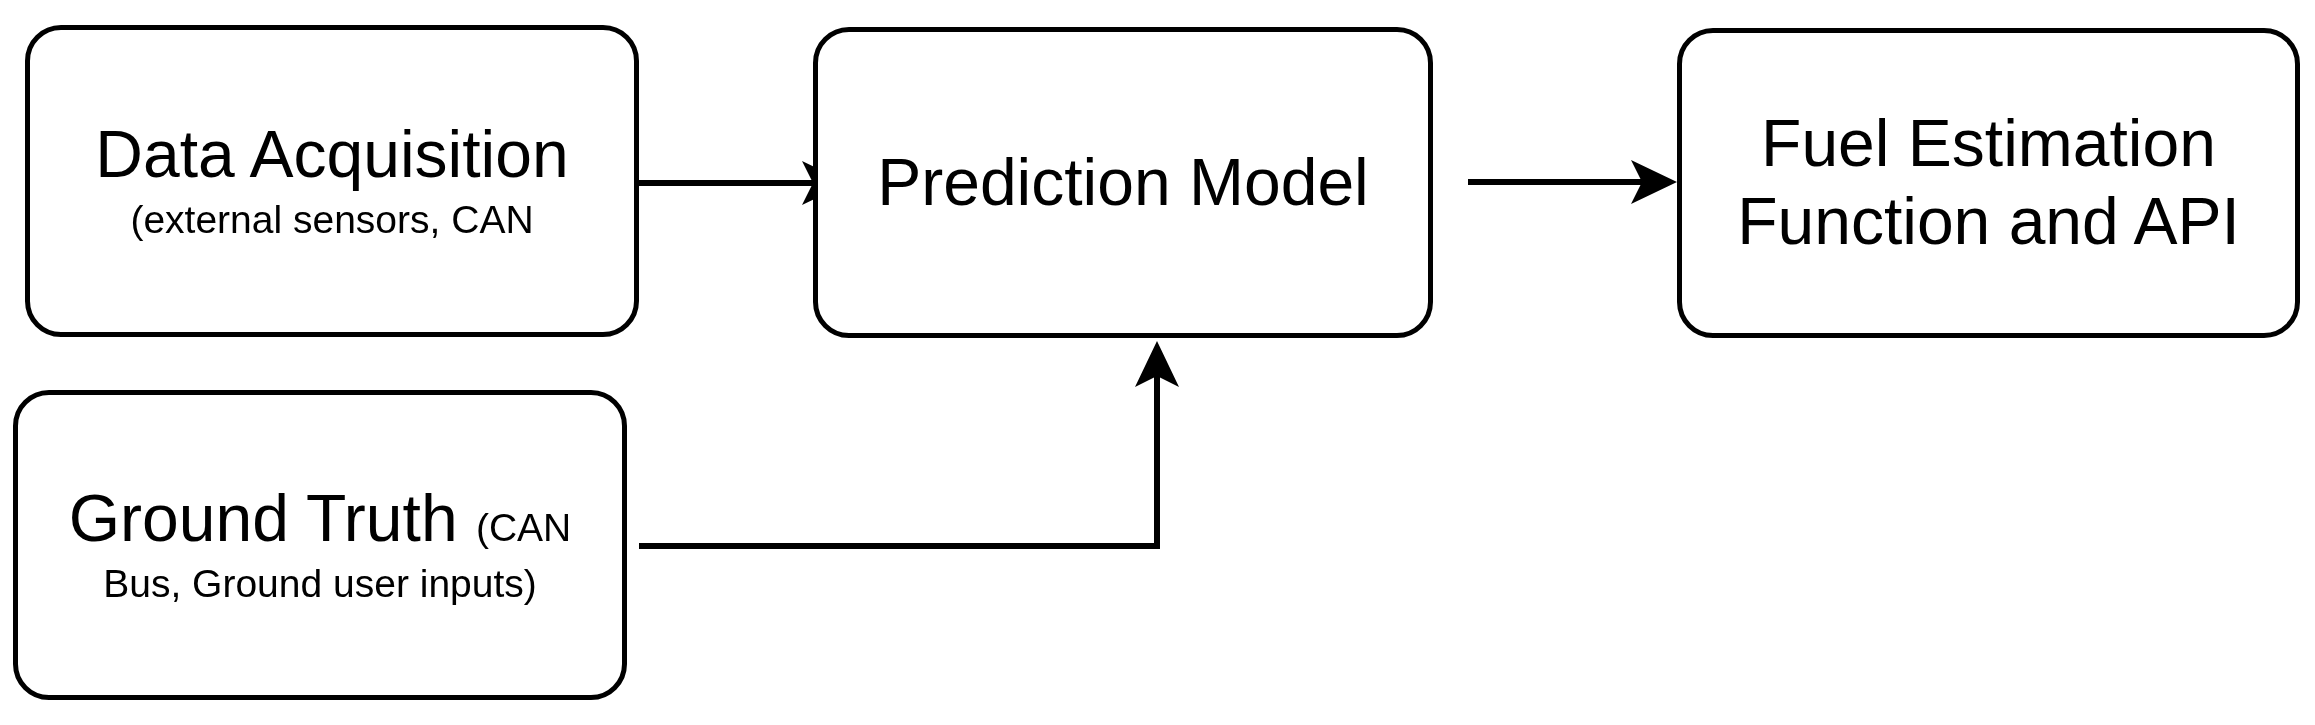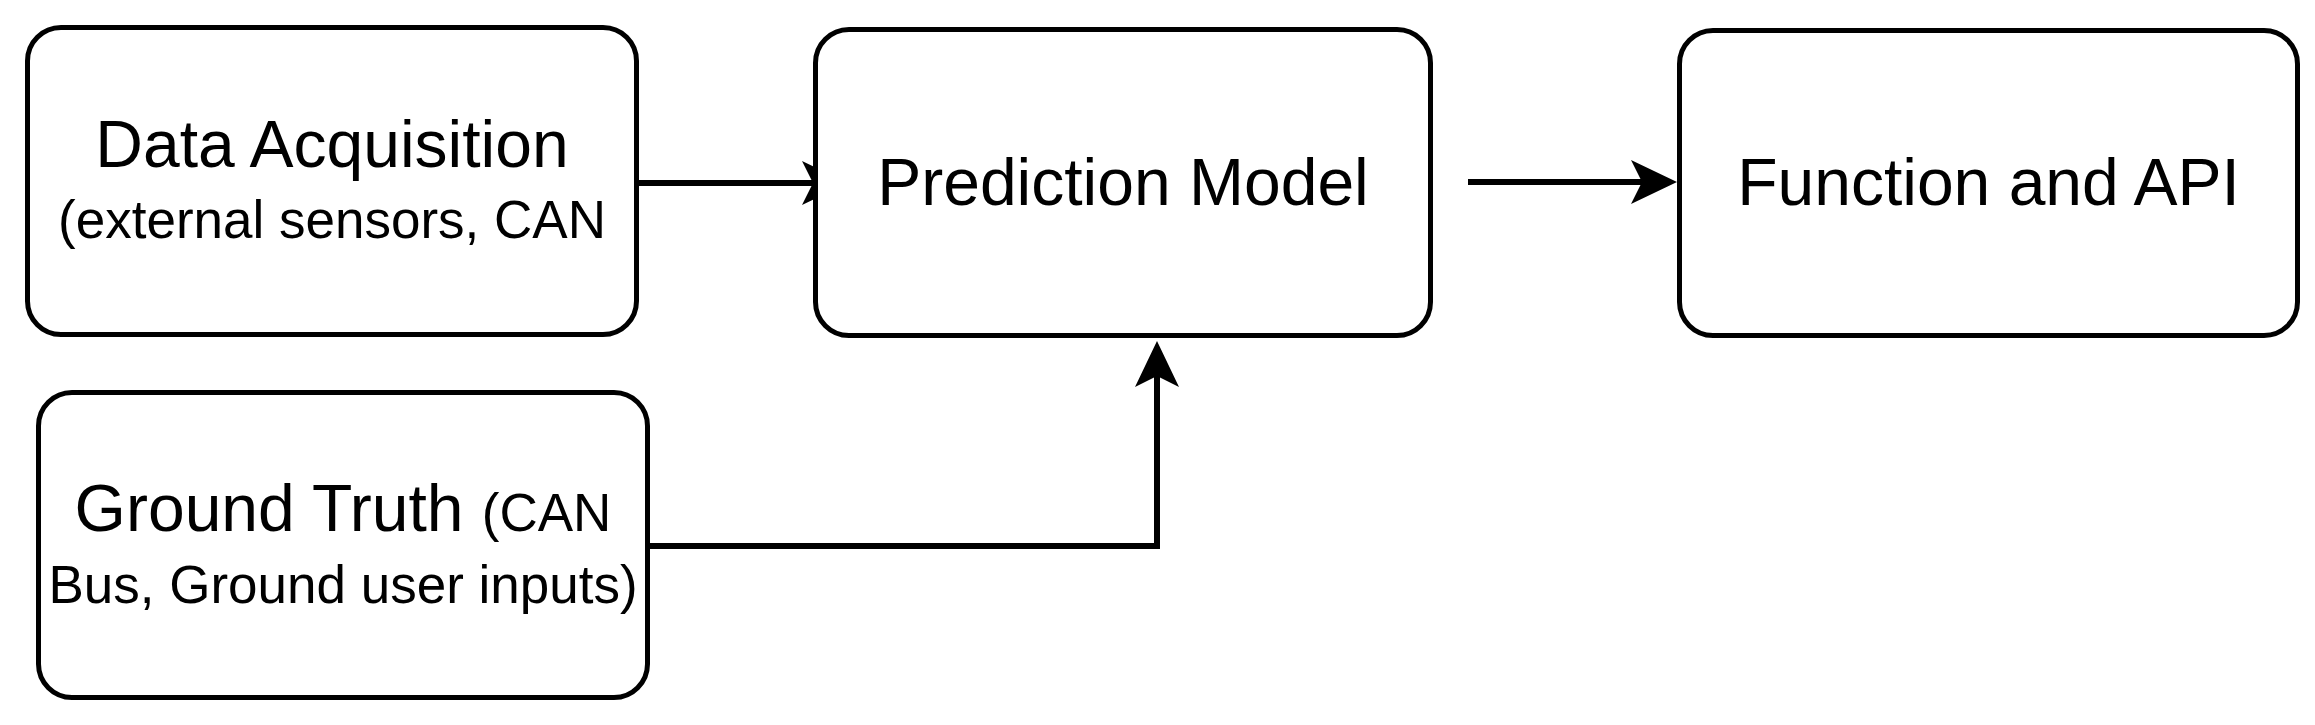--- a/index.html
+++ b/index.html
@@ -22,31 +22,31 @@
     background: #ffffff;
     border: 5px solid #000000;
     border-radius: 36px;
     display: flex;
     flex-direction: column;
     align-items: center;
     justify-content: center;
     text-align: center;
   }
   #node-data-acquisition { left: 25px;   top: 25px;  width: 614px; height: 312px; }
-  #node-ground-truth     { left: 36px;   top: 390px; width: 614px; height: 310px; }
+  #node-ground-truth     { left: 13px;   top: 390px; width: 614px; height: 310px; }
   #node-prediction-model { left: 813px;  top: 27px;  width: 620px; height: 311px; }
   #node-fuel-estimation  { left: 1677px; top: 28px;  width: 623px; height: 310px; }
 
   .title {
     font-size: 66px;
     line-height: 1.18;
     white-space: pre-wrap;
   }
   .sub {
-    font-size: 53px;
+    font-size: 39px;
     line-height: 1.35;
     white-space: pre-wrap;
   }
   .line { width: 100%; }
 
   #connectors {
     position: absolute;
     left: 0;
     top: 0;
     width: 2315px;
@@ -91,16 +91,17 @@
   <div class="node" id="node-ground-truth">
     <div class="line"><span class="title">Ground Truth </span><span class="sub">(CAN</span></div>
     <div class="line sub">Bus, Ground user inputs)</div>
   </div>
 
   <div class="node" id="node-prediction-model">
     <div class="line title">Prediction Model</div>
   </div>
 
   <div class="node" id="node-fuel-estimation">
+    <div class="line title">Fuel Estimation</div>
     <div class="line title">Function and API</div>
   </div>
 
 </div>
 
 </body></html>

